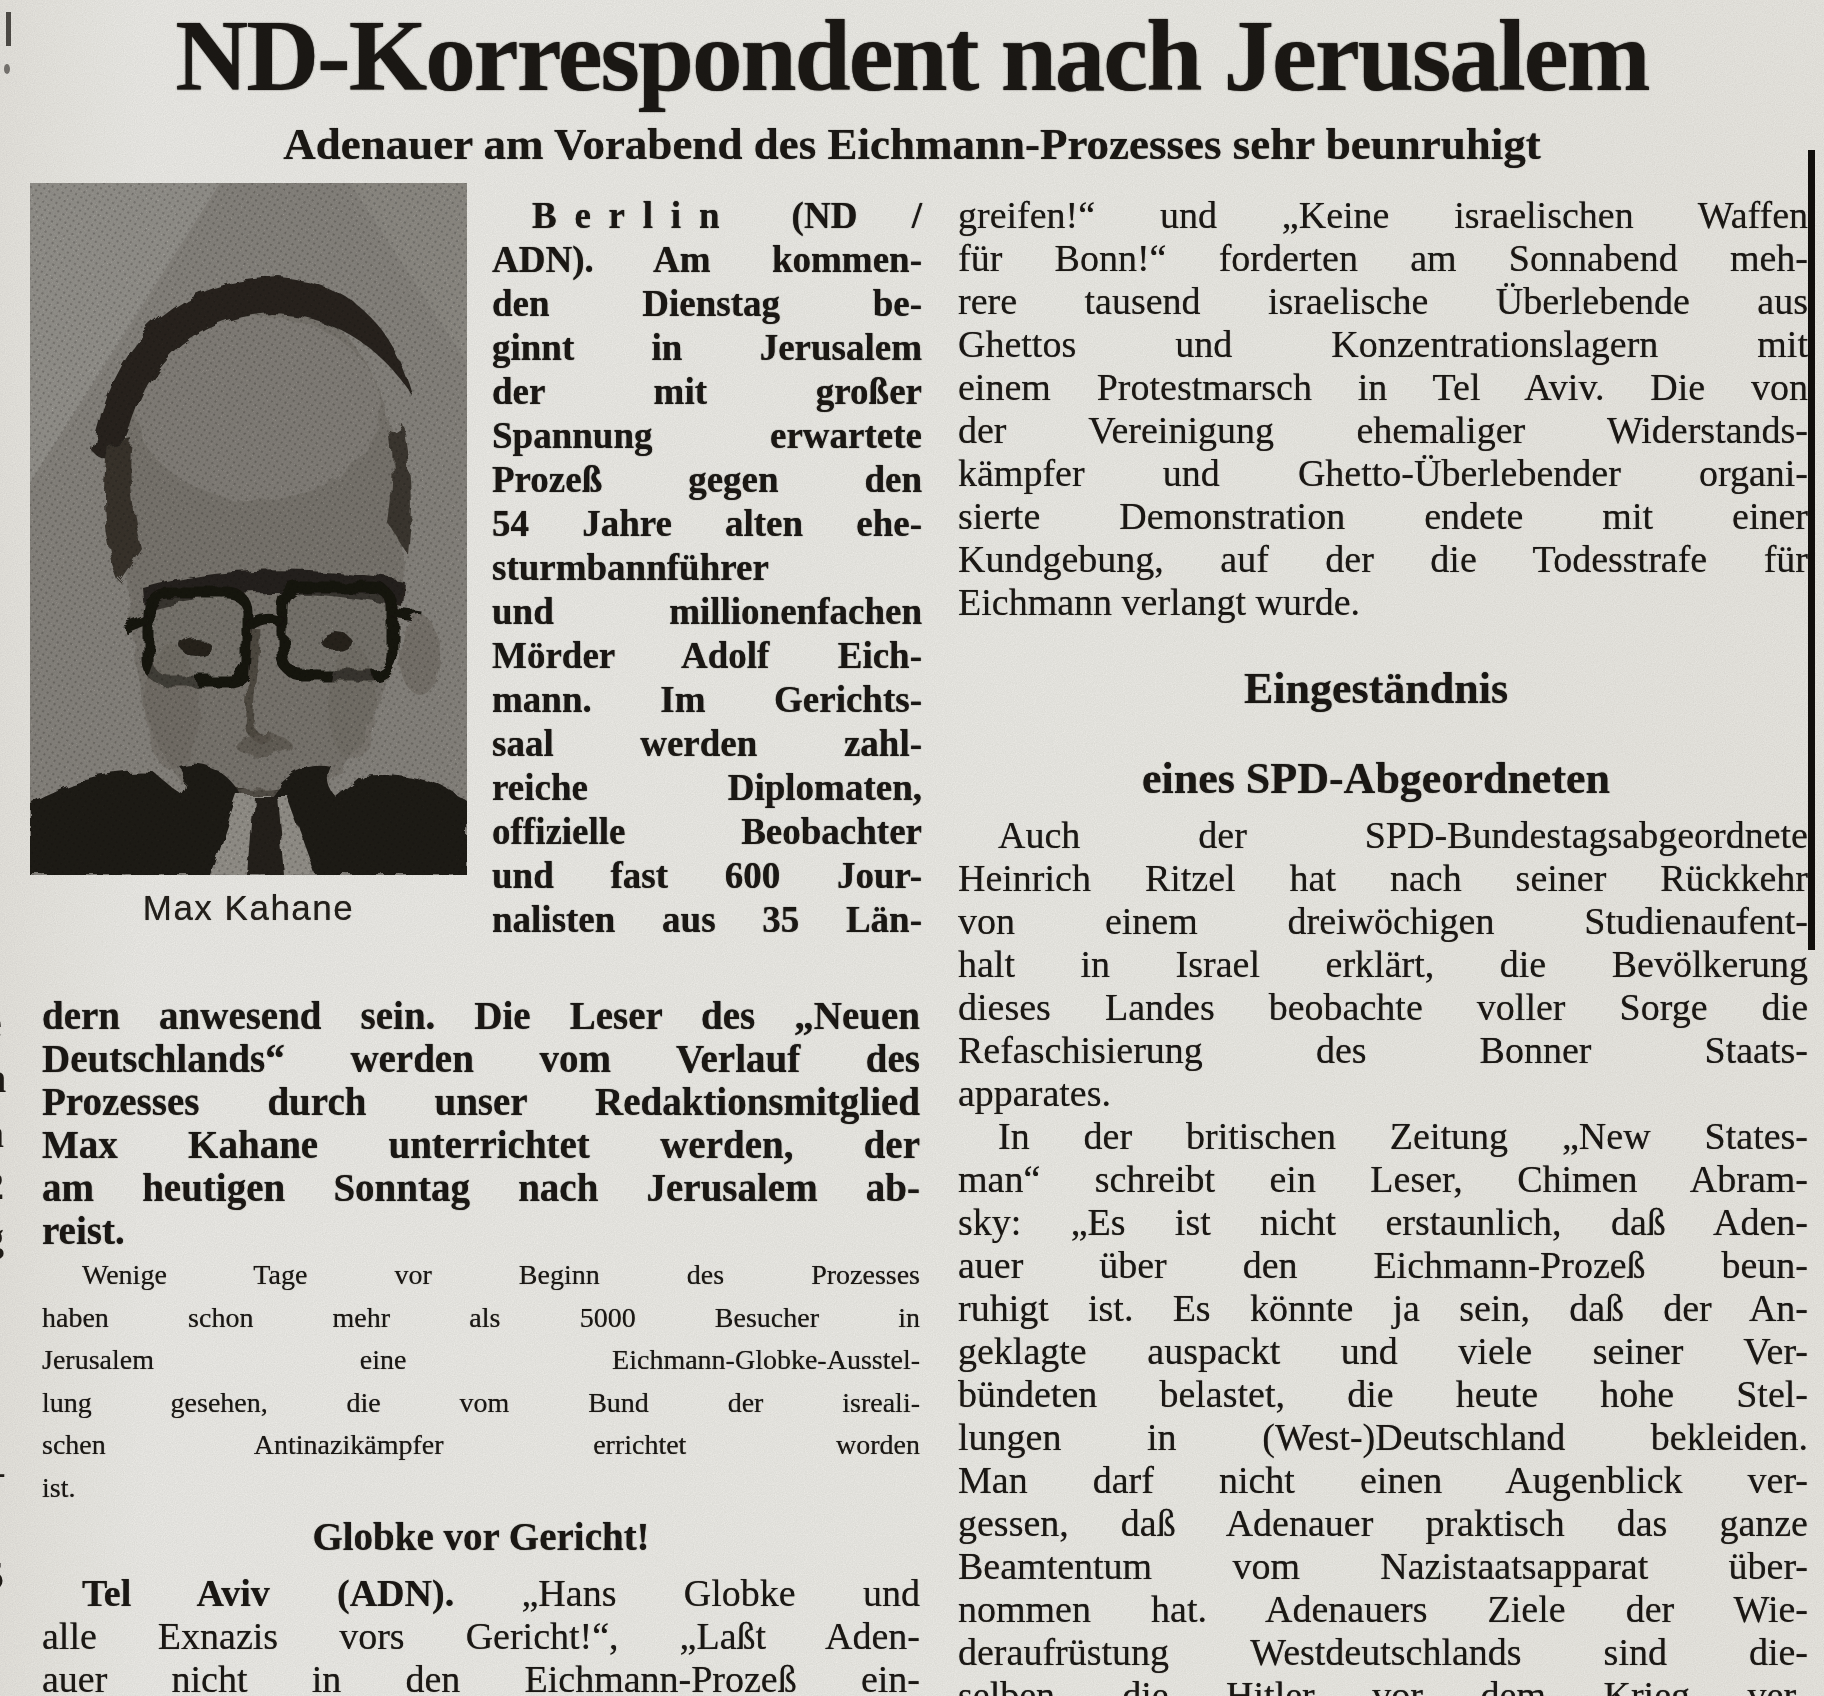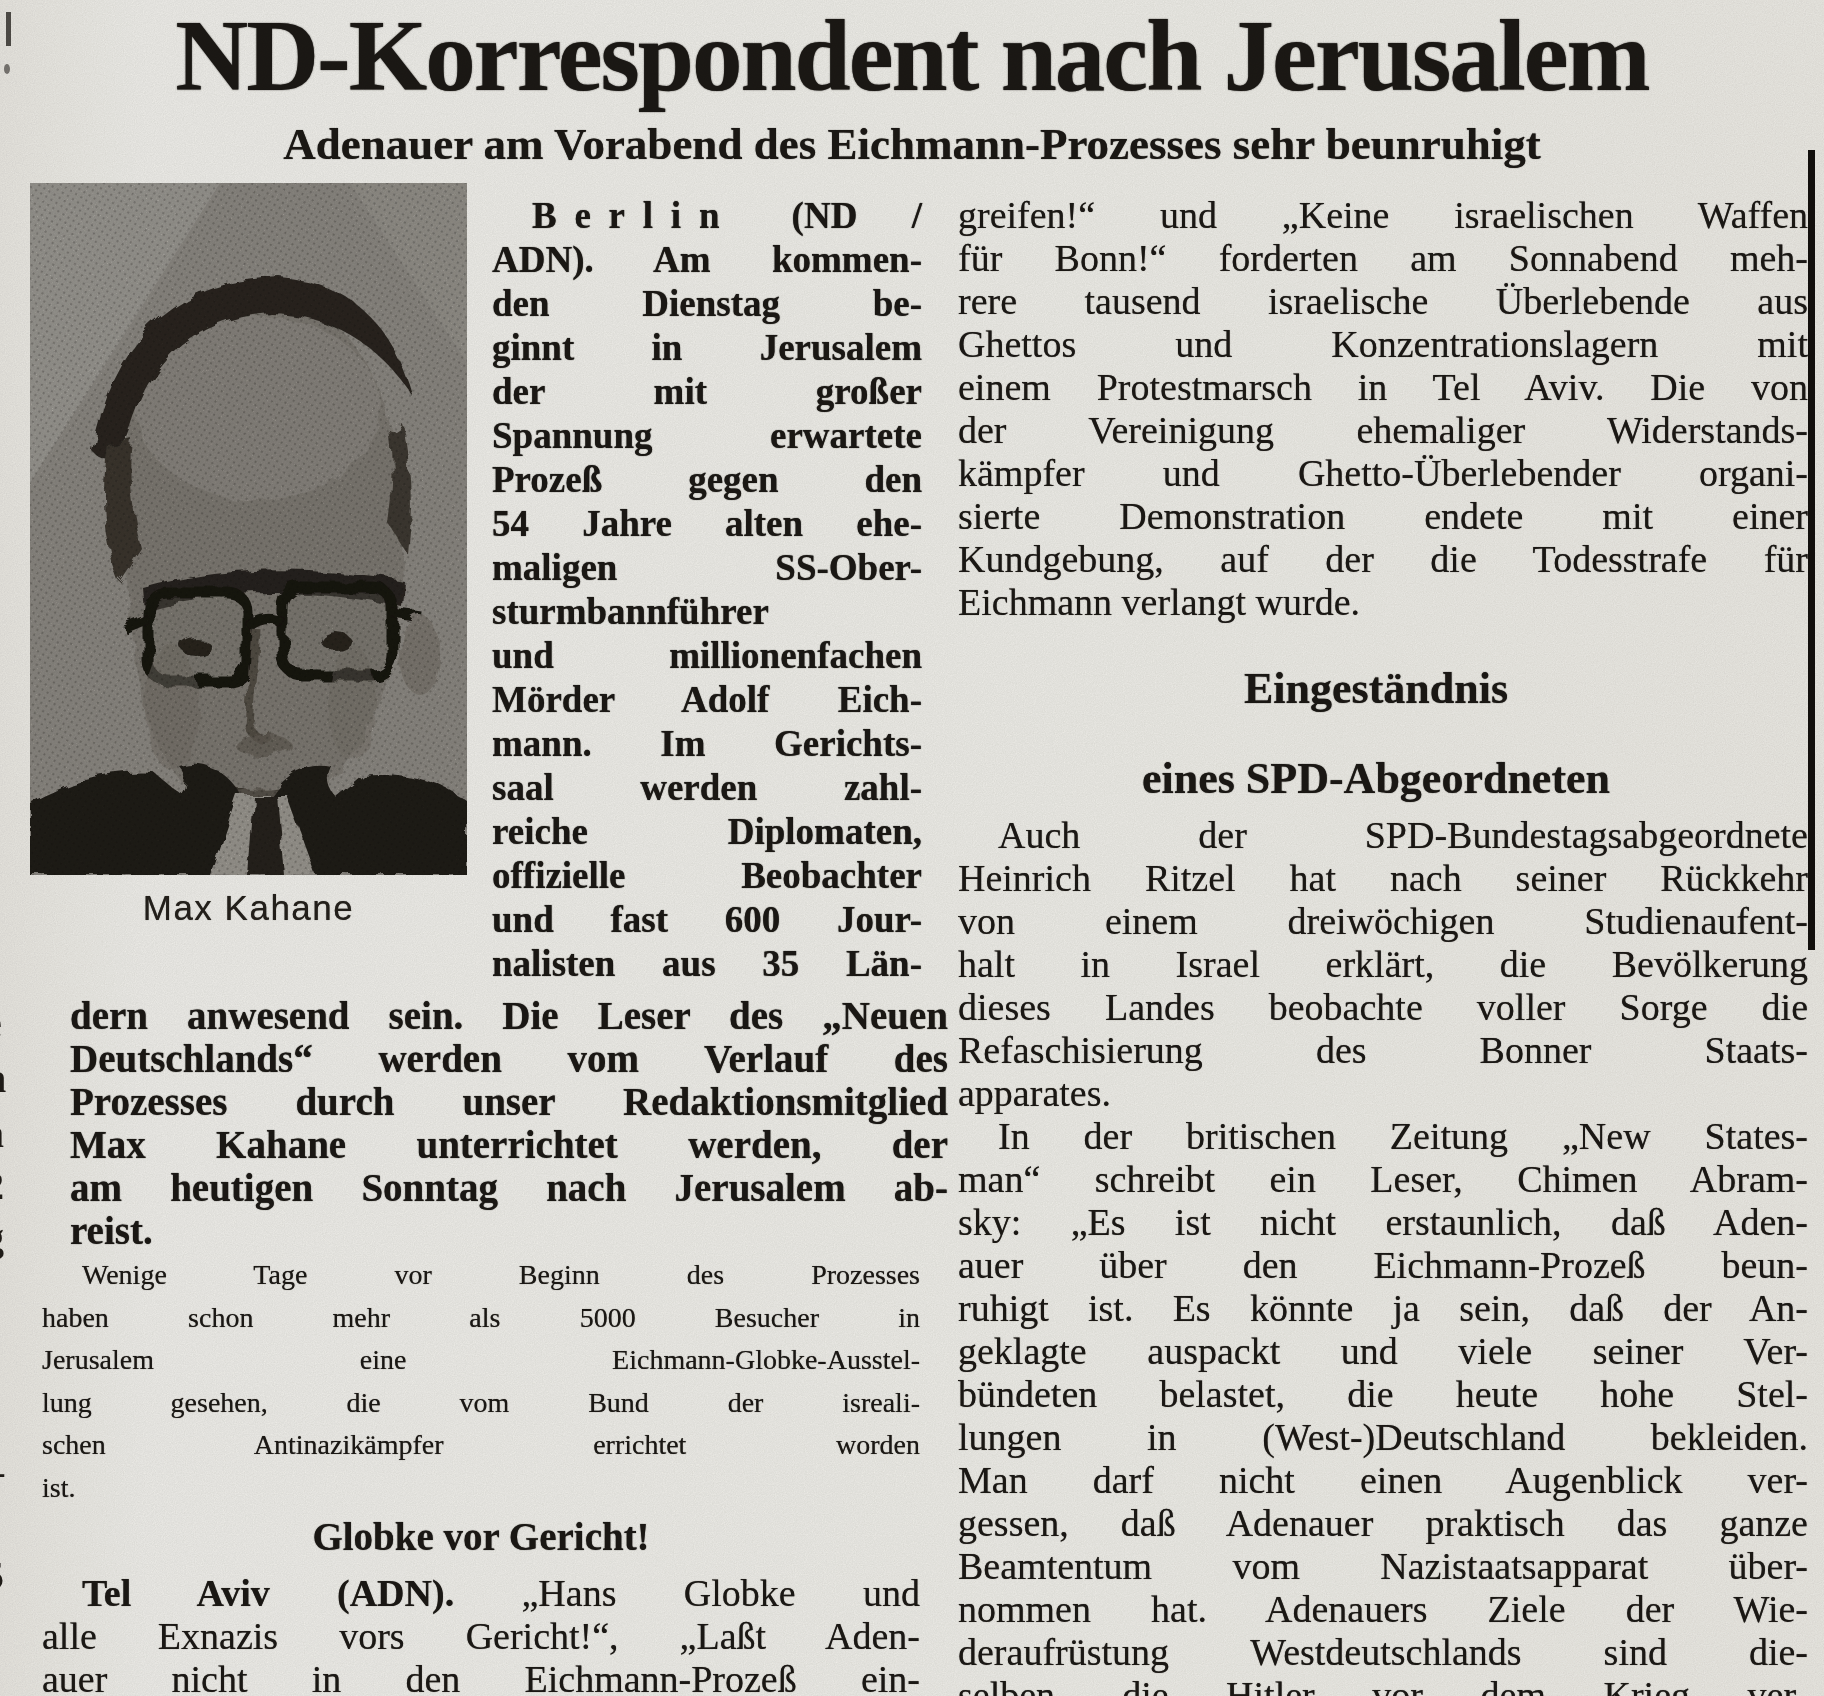--- a/index.html
+++ b/index.html
@@ -34,21 +34,21 @@
   .tline{ text-align:justify; text-align-last:justify; }
   .tline.lastline{ text-align-last:left; }
   .tline.indent{ text-indent:40px; }
   .center-lines .tline{ text-align:center; text-align-last:center;margin-top:40px; }
   .sperr{ letter-spacing:.48em; }
   .b{ font-weight:700; }
   .bold{ font-weight:700; text-shadow:0 0 1.1px rgba(18,15,12,.85); }
   .reg{ font-weight:400; text-shadow:0 0 .8px rgba(24,20,16,.72); }
 
   .leadcol{ left:492px; top:194px; width:430px; font-size:37px; line-height:44px; }
-  .leadcont{ left:42px; top:994px; width:878px; font-size:39px; line-height:43px;margin-left:28px; }
+  .leadcont{ left:42px; top:994px; width:878px; font-size:39px; line-height:43px; }
   .wenige{ left:42px; top:1254px; width:878px; font-size:28px; line-height:42.5px; }
   .globke-head{
     left:42px; top:1512px; width:878px; text-align:center;
     font-size:39px; font-weight:700; line-height:50px;
     text-shadow:0 0 1.1px rgba(18,15,12,.85);
   }
   .telaviv{ left:42px; top:1572px; width:878px; font-size:38px; line-height:43px; }
 
   .rightcol{ left:944px; top:194px; width:864px; font-size:38px; }
   .rightcol .para{ line-height:43px;margin-left:14px; }
@@ -123,21 +123,20 @@
 
   <div class="abs leadcol bold">
       <div class="tline indent"><span class="sperr">Berlin</span>  (ND /</div>
       <div class="tline">ADN). Am kommen-</div>
       <div class="tline">den Dienstag be-</div>
       <div class="tline">ginnt in Jerusalem</div>
       <div class="tline">der mit großer</div>
       <div class="tline">Spannung erwartete</div>
       <div class="tline">Prozeß gegen den</div>
       <div class="tline">54 Jahre alten ehe-</div>
-      <div class="tline">maligen SS-Ober-</div>
       <div class="tline">sturmbannführer</div>
       <div class="tline">und millionenfachen</div>
       <div class="tline">Mörder Adolf Eich-</div>
       <div class="tline">mann. Im Gerichts-</div>
       <div class="tline">saal werden zahl-</div>
       <div class="tline">reiche Diplomaten,</div>
       <div class="tline">offizielle Beobachter</div>
       <div class="tline">und fast 600 Jour-</div>
       <div class="tline">nalisten aus 35 Län-</div>
     </div>

